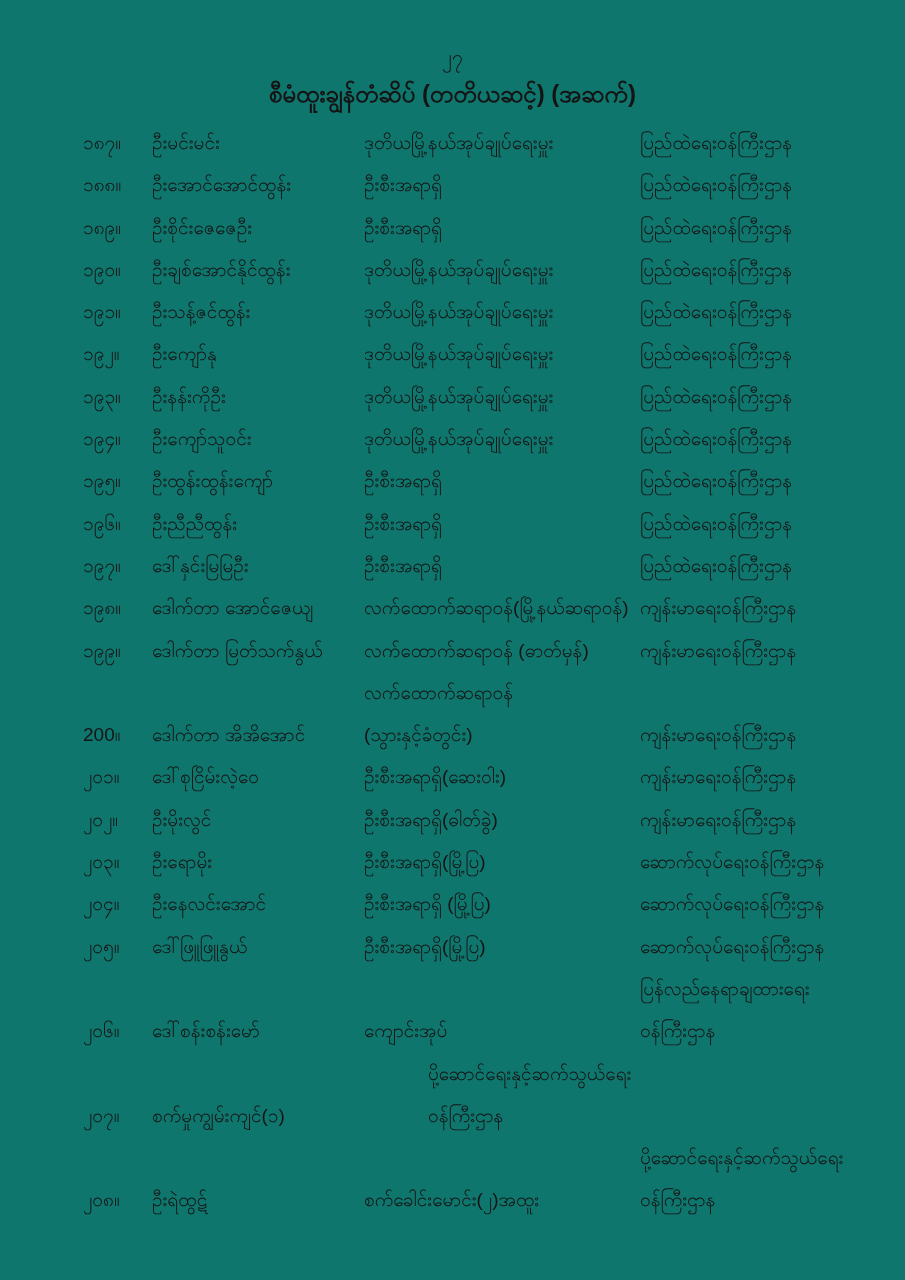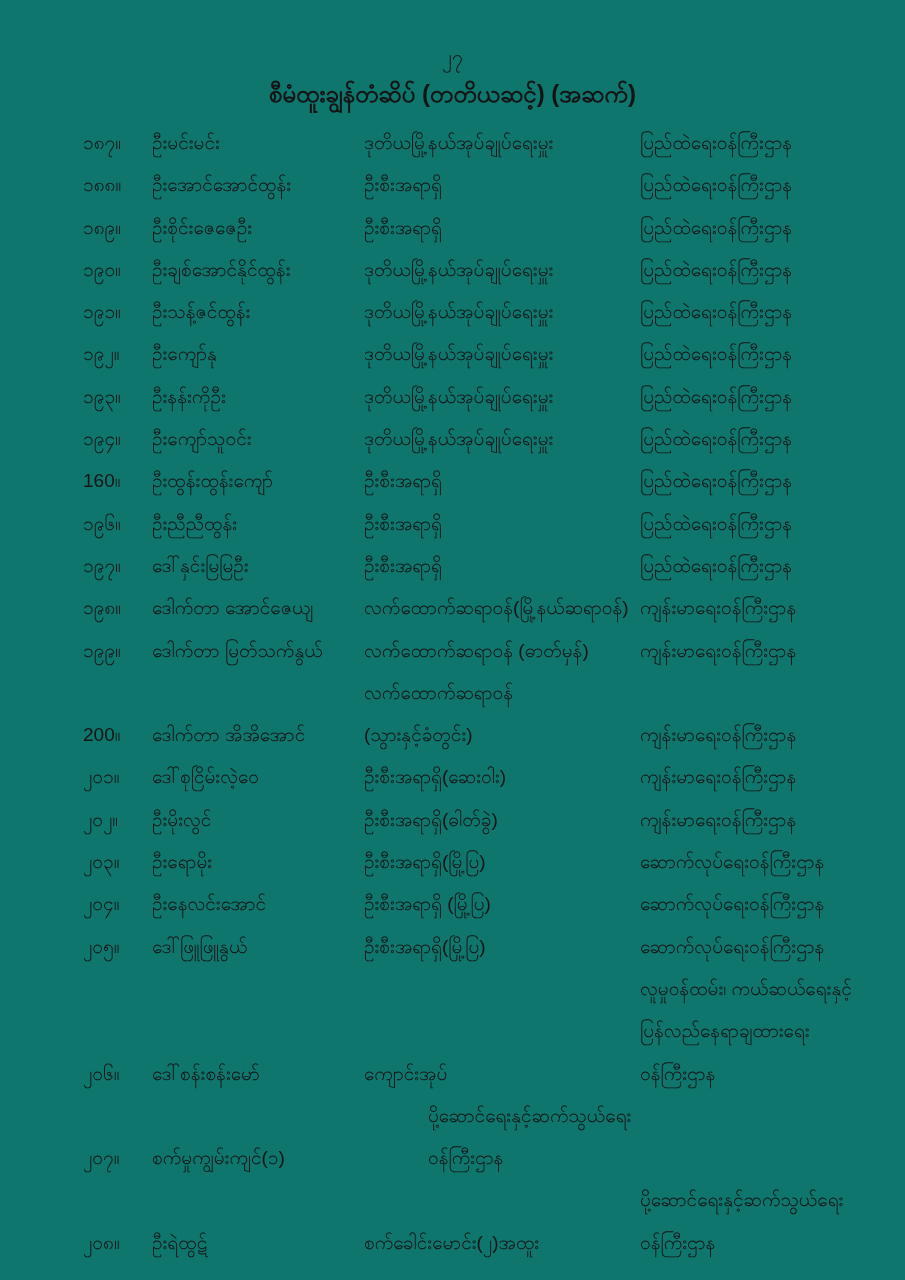--- a/index.html
+++ b/index.html
@@ -155,21 +155,21 @@
         </div>
         <div class="cell pos">
           <div class="line">ဒုတိယမြို့နယ်အုပ်ချုပ်ရေးမှူး</div>
         </div>
         <div class="cell min">
           <div class="line">ပြည်ထဲရေးဝန်ကြီးဌာန</div>
         </div>
       </div>
       <div class="row">
         <div class="cell no">
-          <div class="line">160။</div>
+          <div class="line">၁၉၅။</div>
         </div>
         <div class="cell name">
           <div class="line">ဦးထွန်းထွန်းကျော်</div>
         </div>
         <div class="cell pos">
           <div class="line">ဦးစီးအရာရှိ</div>
         </div>
         <div class="cell min">
           <div class="line">ပြည်ထဲရေးဝန်ကြီးဌာန</div>
         </div>
@@ -319,21 +319,20 @@
         <div class="cell no">
           <div class="line">၂၀၆။</div>
         </div>
         <div class="cell name">
           <div class="line">ဒေါ်စန်းစန်းမော်</div>
         </div>
         <div class="cell pos">
           <div class="line">ကျောင်းအုပ်</div>
         </div>
         <div class="cell min">
-          <div class="line">လူမှုဝန်ထမ်း၊ ကယ်ဆယ်ရေးနှင့်</div>
           <div class="line">ပြန်လည်နေရာချထားရေး</div>
           <div class="line">ဝန်ကြီးဌာန</div>
         </div>
       </div>
       <div class="row">
         <div class="cell no">
           <div class="line">၂၀၇။</div>
         </div>
         <div class="cell pos">
           <div class="line">စက်မှုကျွမ်းကျင်(၁)</div>

